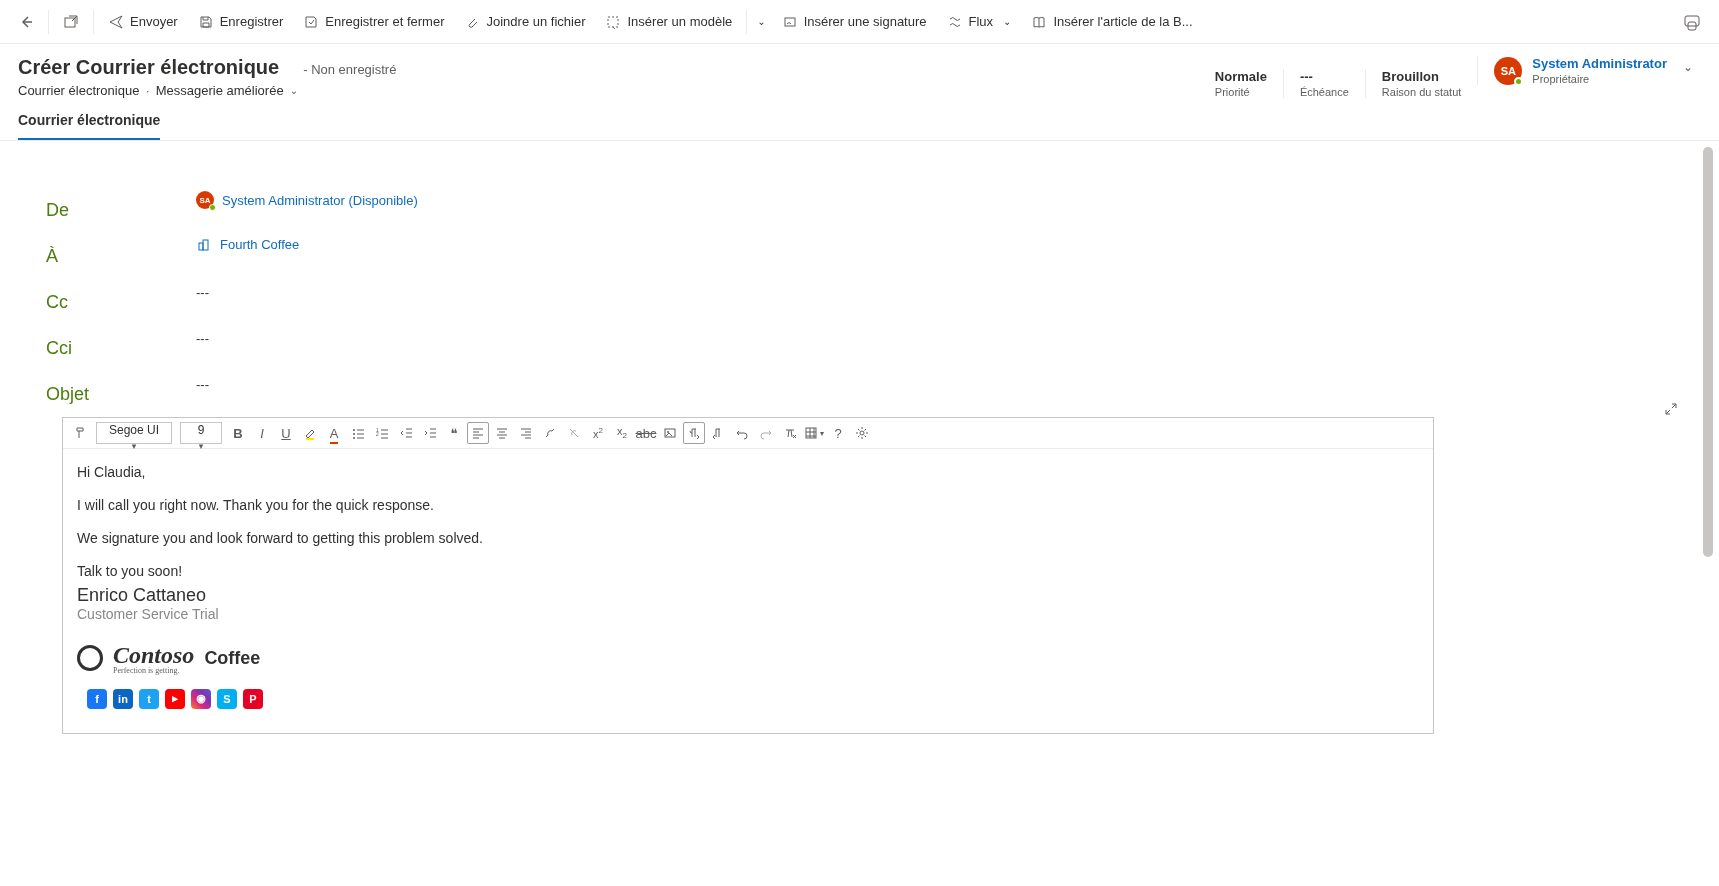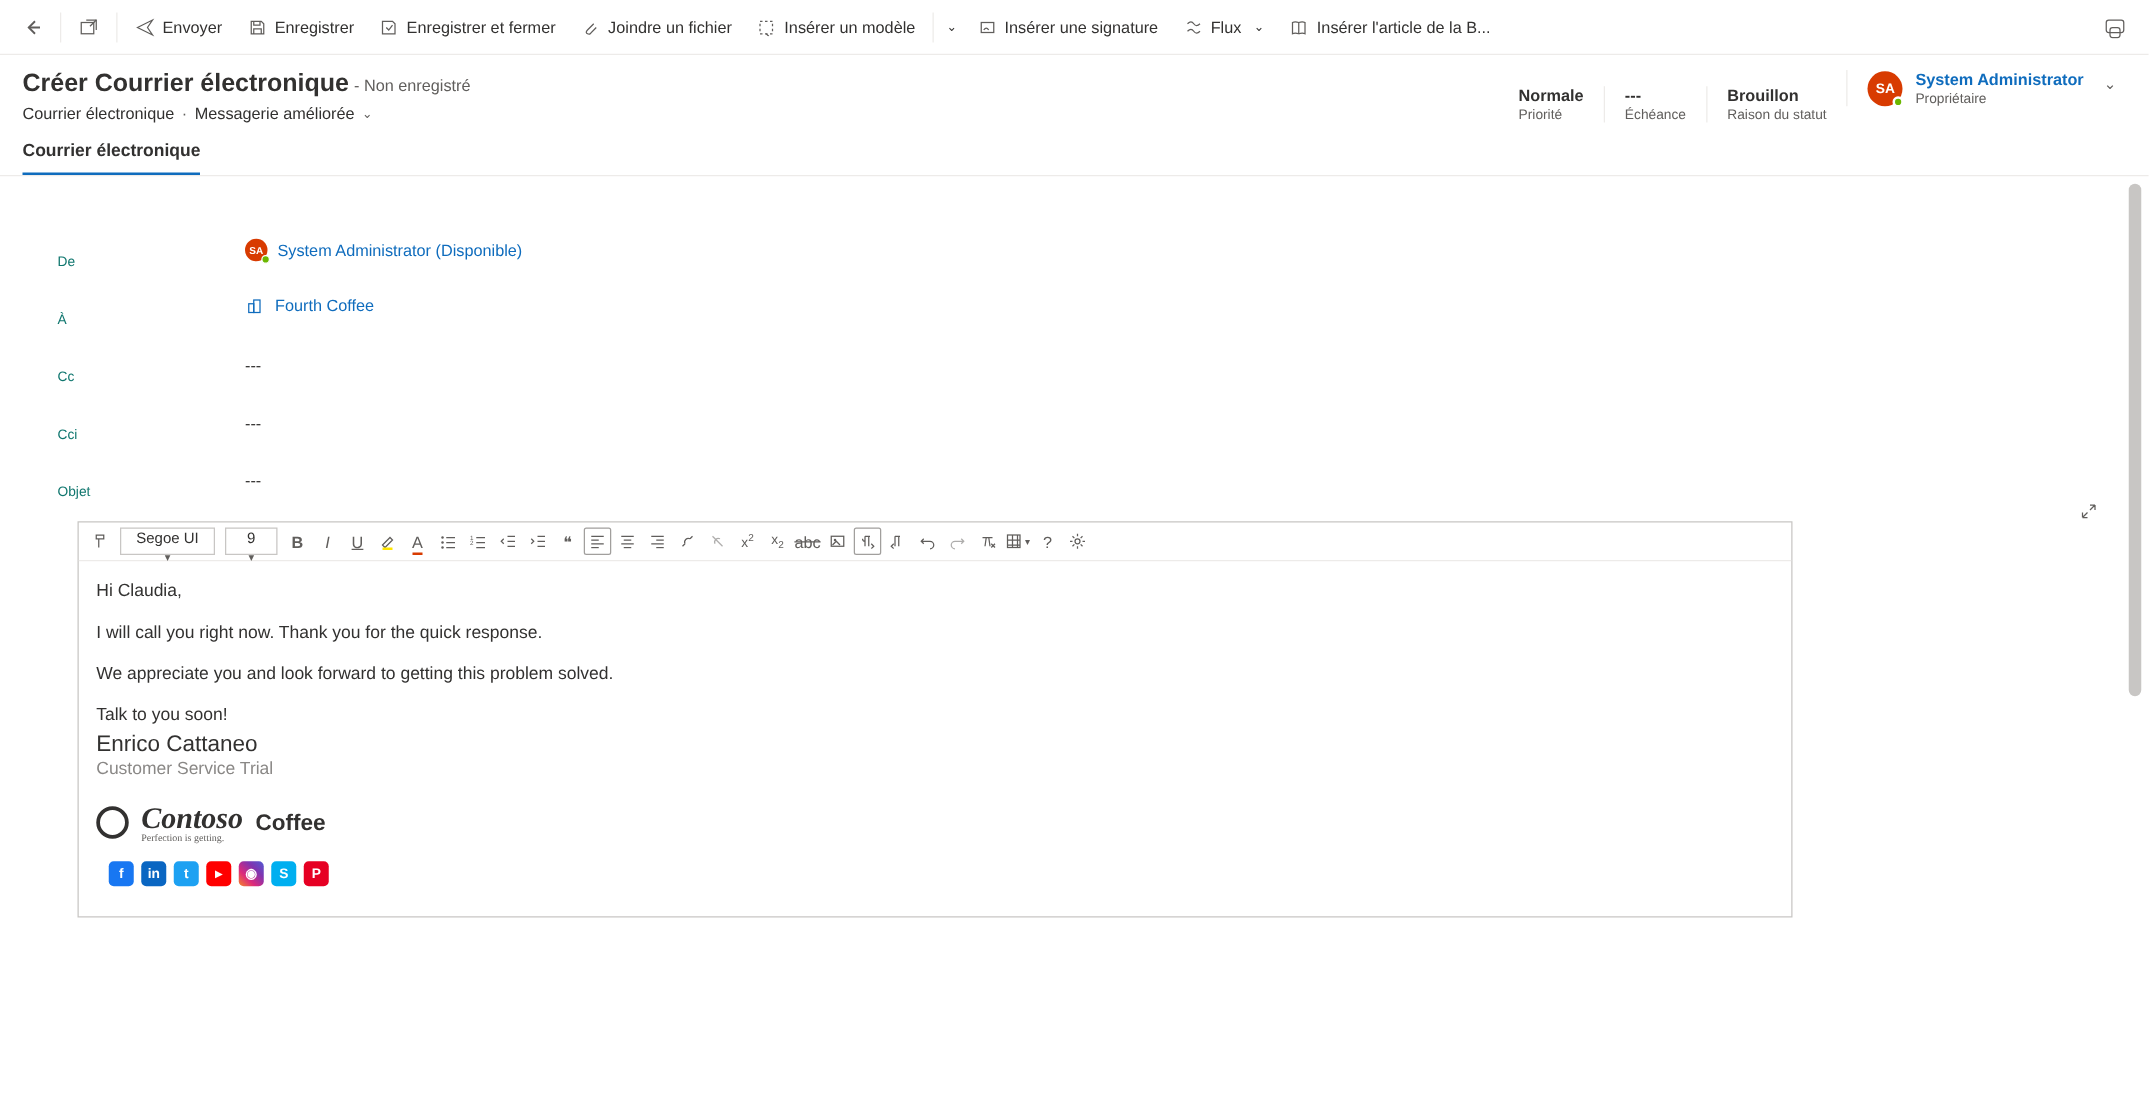--- a/index.html
+++ b/index.html
@@ -35,21 +35,21 @@
 .toolbar-right-icon { padding:6px 10px; cursor:pointer; color:#605e5c; }
 
 
 .header {
   padding: 12px 18px 0 18px;
   display:flex;
   justify-content:space-between;
   align-items:flex-start;
 }
 .header-left { }
-.title-row { display:flex; align-items:baseline; gap:4px; }
+.title-row { display:flex; align-items:baseline; gap:24px; }
 .title { font-size:20px; font-weight:600; color:#323130; }
 .title-status { font-size:13px; color:#605e5c; }
 .breadcrumb { font-size:13px; color:#323130; margin-top:4px; display:flex; align-items:center; gap:6px;}
 .bc-dot { color:#605e5c; }
 .bc-chev { font-size:10px; color:#605e5c; }
 
 .header-right { display:flex; align-items:flex-start; gap:0; }
 .stat { padding: 0 16px; border-left:1px solid #edebe9;margin-top:13px; }
 .stat:first-child{border-left:none;}
 .stat-value { font-size:13px; font-weight:600; color:#323130; }
@@ -64,21 +64,21 @@
 
 .tabs { padding: 14px 18px 0 18px; border-bottom:1px solid #edebe9; display:flex; gap:18px;}
 .tab { padding-bottom:10px; font-size:14px; color:#323130; cursor:pointer;}
 .tab.active { font-weight:600; border-bottom:2px solid #0f6cbd; }
 
 
 .body-wrap { position:relative; }
 .form-area { padding: 12px 18px 0 18px; max-width: 1480px;}
 .form-panel { padding: 24px 28px 10px 28px; }
 .field-row { display:flex; align-items:center; min-height:46px; }
-.field-label { width:150px; font-size:11px; color:#0f766e;margin-top:20px; }
+.field-label { width:150px; font-size:18px; color:#4d7c0f;margin-top:20px; }
 .field-value { flex:1; font-size:13px; color:#323130; }
 .dash { color:#323130; }
 .pill { display:inline-flex; align-items:center; gap:8px; }
 .pill .avatar-sm { width:18px; height:18px; border-radius:50%; background:#d83b01; color:#fff; display:flex; align-items:center; justify-content:center; font-size:8px; font-weight:600; position:relative;}
 .pill .avatar-sm .presence { position:absolute; bottom:-2px; right:-2px; width:7px; height:7px; border-radius:50%; background:#6bb700; border:1.5px solid #fff;}
 .pill-link { color:#0f6cbd; }
 
 .account-icon { display:inline-flex; width:16px; height:16px; color:#0f6cbd; }
 
 .expand-icon { position:absolute; right:40px; top:260px; cursor:pointer; color:#605e5c;}
@@ -465,21 +465,21 @@
           <svg width="14" height="14" viewBox="0 0 14 14">
               <circle cx="7" cy="7" r="2" stroke="#605e5c" fill="none"></circle>
               <path d="M7 1 V3 M7 11 V13 M1 7 H3 M11 7 H13 M3 3 L4.5 4.5 M9.5 9.5 L11 11 M3 11 L4.5 9.5 M9.5 4.5 L11 3" stroke="#605e5c"></path>
             </svg>
         </div>
       </div>
 
       <div class="editor-body">
         <p>Hi Claudia,</p>
         <p>I will call you right now. Thank you for the quick response.</p>
-        <p>We appreciate you and look forward to getting this problem solved.</p>
+        <p>We signature you and look forward to getting this problem solved.</p>
         <p style="margin-bottom:2px;">Talk to you soon!</p>
         <div class="sig-name">Enrico Cattaneo</div>
         <div class="sig-role">Customer Service Trial</div>
 
         <div class="logo-row">
           <div class="logo-circle"></div>
           <div>
             <span class="logo-text">Contoso</span>
             <span class="logo-tag">Perfection is getting.</span>
           </div>

